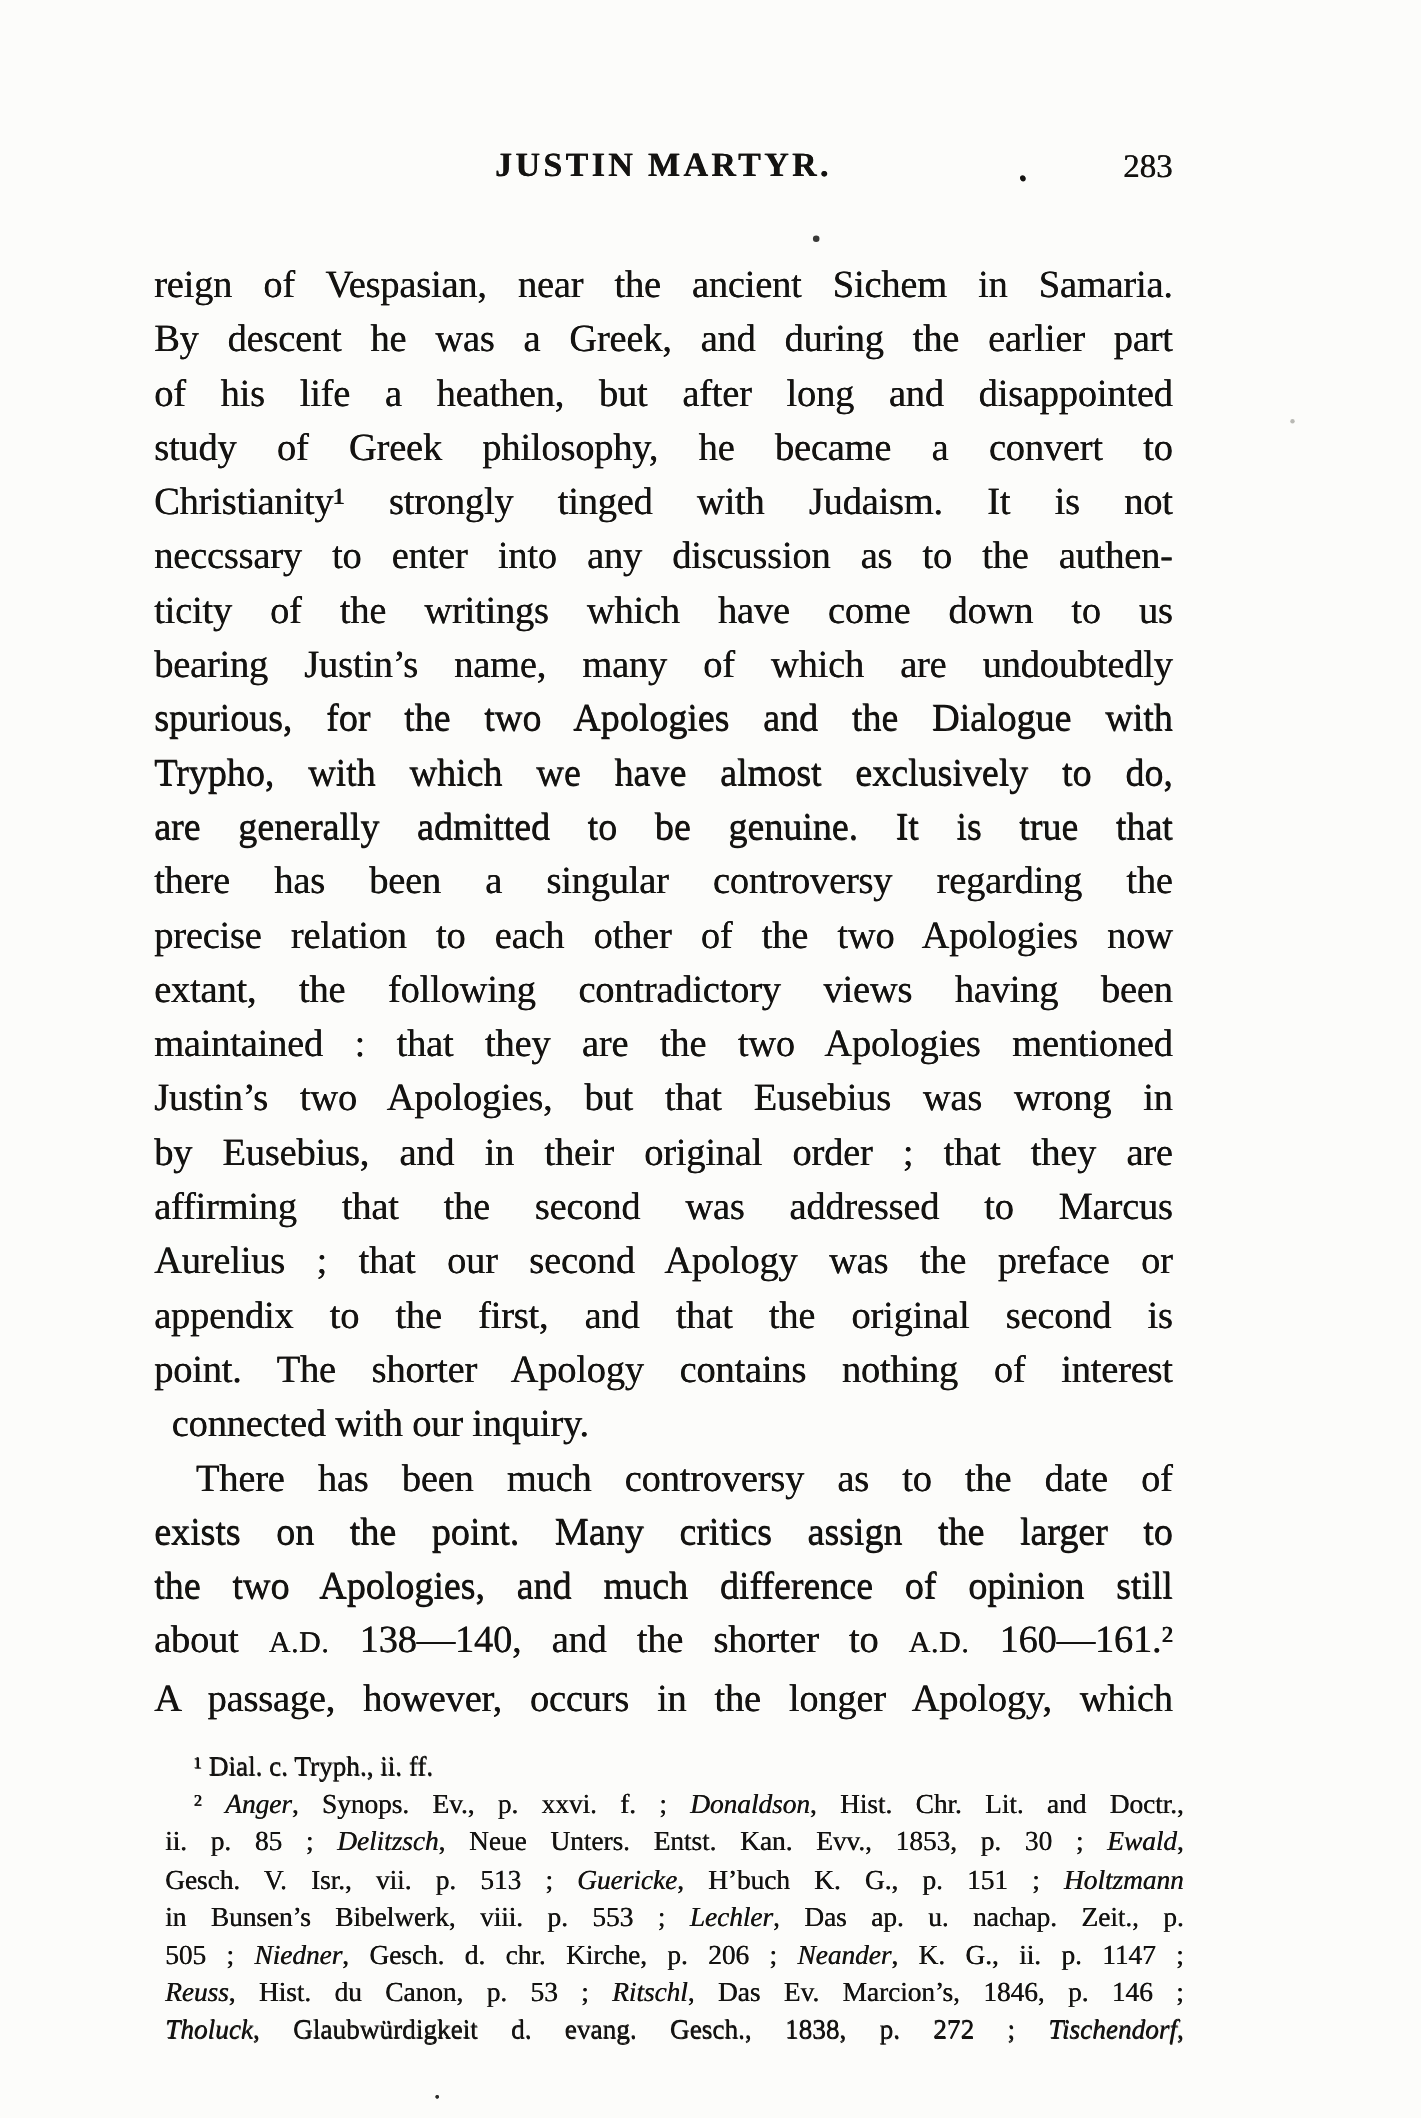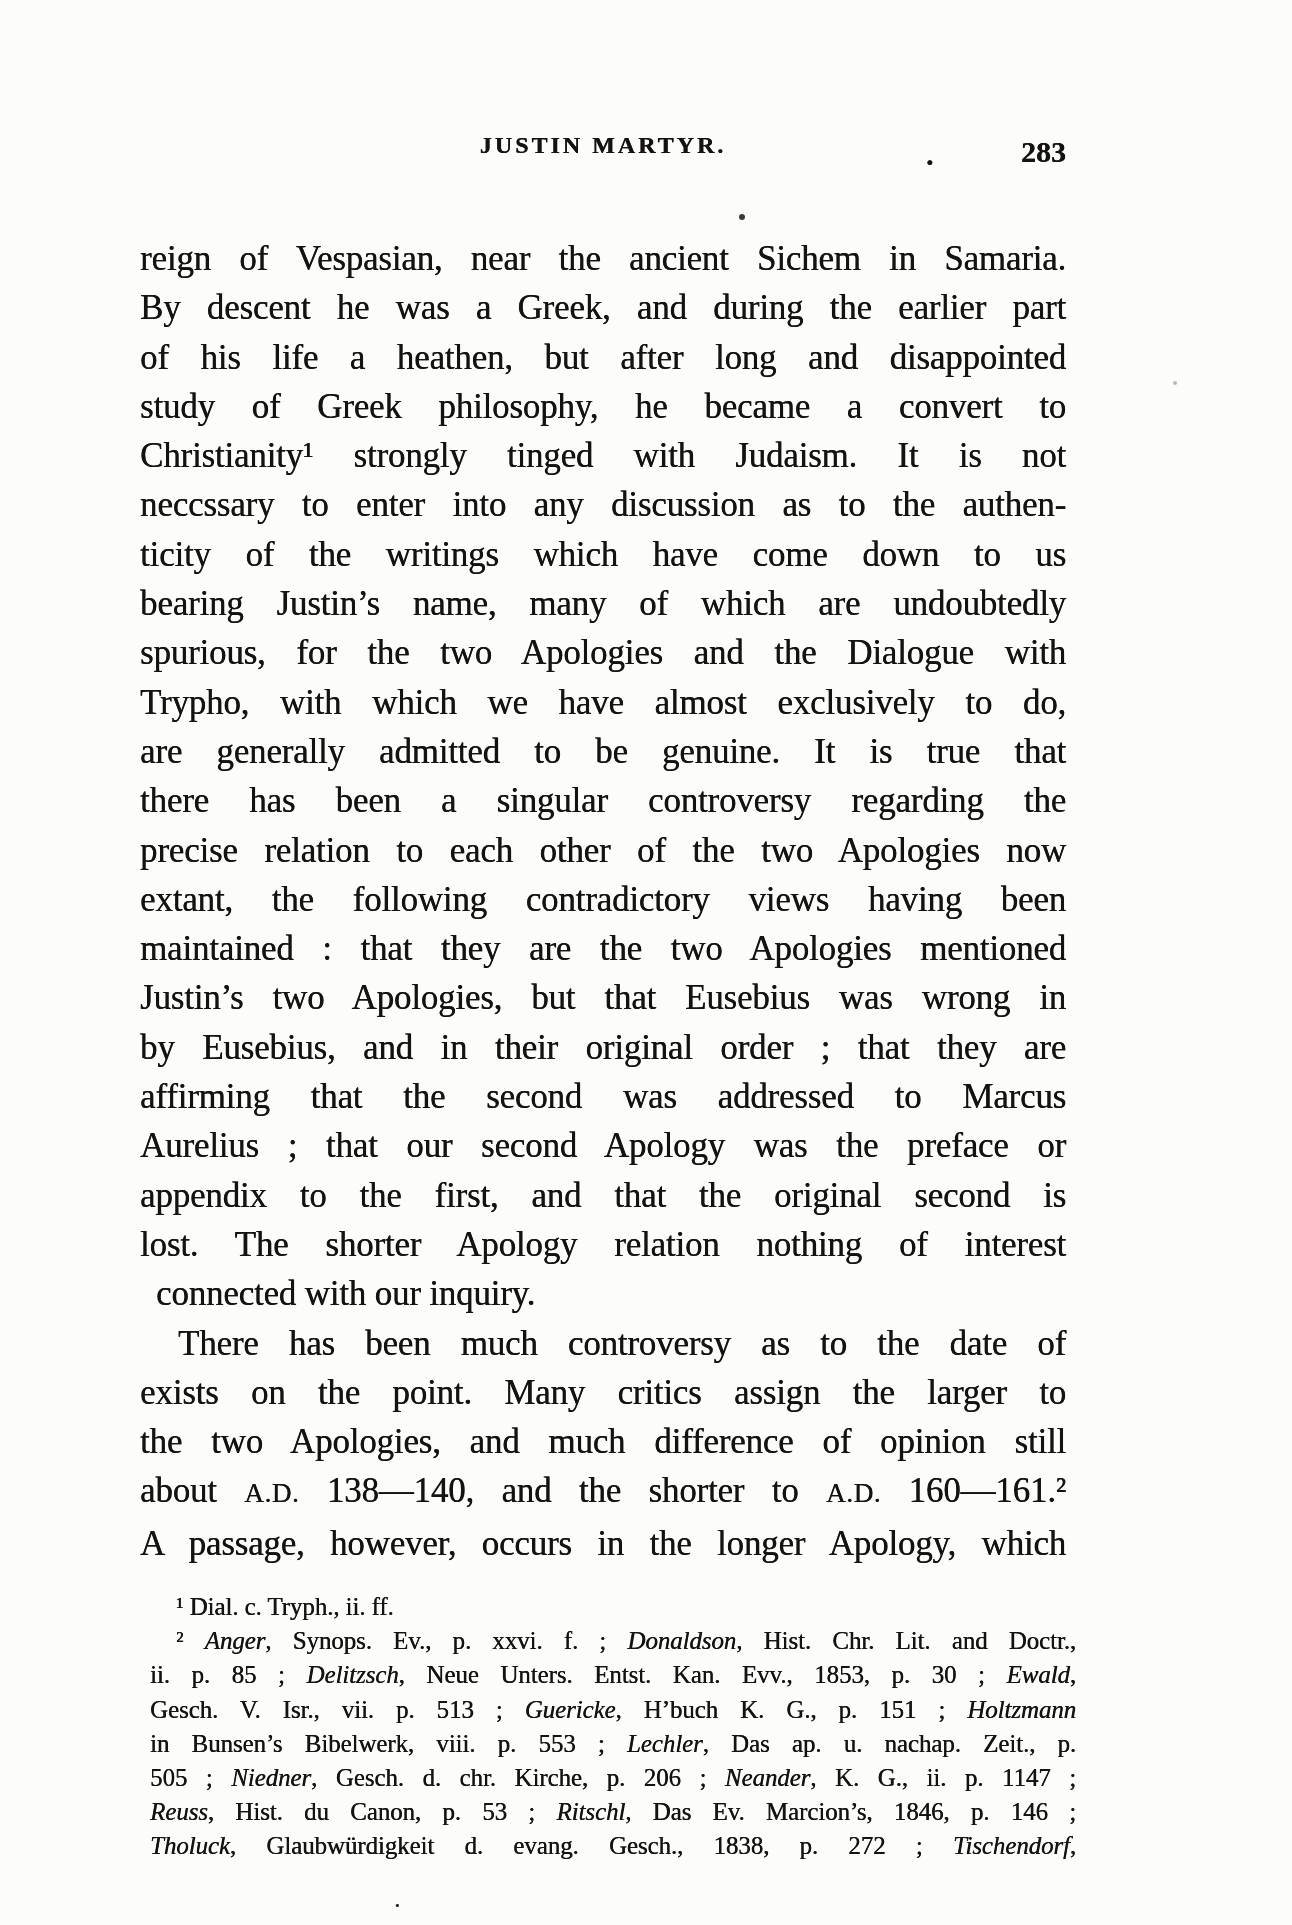--- a/index.html
+++ b/index.html
@@ -5,23 +5,23 @@
 <style>
   html,body{margin:0;padding:0;background:#fcfcfa;}
   .page{
     position:relative;width:1292px;height:1925px;background:#fcfcfa;
     font-family:"Liberation Serif","DejaVu Serif",serif;color:#141311;
     overflow:hidden;
   }
   .ink{text-shadow:0.35px 0.2px 0 currentColor;}
   .running-header{position:absolute;left:140px;top:132px;width:926px;height:46px;}
   .running-title{
-    text-align:center;font-size:24px;font-weight:700;letter-spacing:3px;
+    text-align:center;font-size:31px;font-weight:700;letter-spacing:3px;
   }
-  .page-number{position:absolute;right:0;top:3px;font-size:30px;font-weight:700;}
+  .page-number{position:absolute;right:0;top:3px;font-size:30px;font-weight:400;}
   .header-sep-dot{position:absolute;left:786px;top:6px;font-size:30px;font-weight:700;}
   .body-text{
     position:absolute;left:140px;top:234px;width:926px;
     font-size:35px;line-height:49.3px;letter-spacing:-0.2px;font-weight:500;
   }
   .line{text-align:justify;text-align-last:justify;}
   .line.end{text-align-last:left;margin-left:16px;}
   .line.indent{text-indent:38px;}
   .sc{font-size:0.78em;letter-spacing:0.5px;}
   .footnotes{
@@ -62,21 +62,21 @@
       <div class="line">are generally admitted to be genuine.  It is true that</div>
       <div class="line">there has been a singular controversy regarding the</div>
       <div class="line">precise relation to each other of the two Apologies now</div>
       <div class="line">extant, the following contradictory views having been</div>
       <div class="line">maintained : that they are the two Apologies mentioned</div>
       <div class="line">Justin’s two Apologies, but that Eusebius was wrong in</div>
       <div class="line">by Eusebius, and in their original order ; that they are</div>
       <div class="line">affirming that the second was addressed to Marcus</div>
       <div class="line">Aurelius ; that our second Apology was the preface or</div>
       <div class="line">appendix to the first, and that the original second is</div>
-      <div class="line">lost.  The shorter Apology relation nothing of interest</div>
+      <div class="line">point.  The shorter Apology contains nothing of interest</div>
       <div class="line end">connected with our inquiry.</div>
     </div>
     <div>
       <div class="line indent">There has been much controversy as to the date of</div>
       <div class="line">exists on the point.  Many critics assign the larger to</div>
       <div class="line">the two Apologies, and much difference of opinion still</div>
       <div class="line">about <span class="sc">A.D.</span> 138—140, and the shorter to <span class="sc">A.D.</span> 160—161.²</div>
       <div class="line">A passage, however, occurs in the longer Apology, which</div>
     </div>
   </div>

